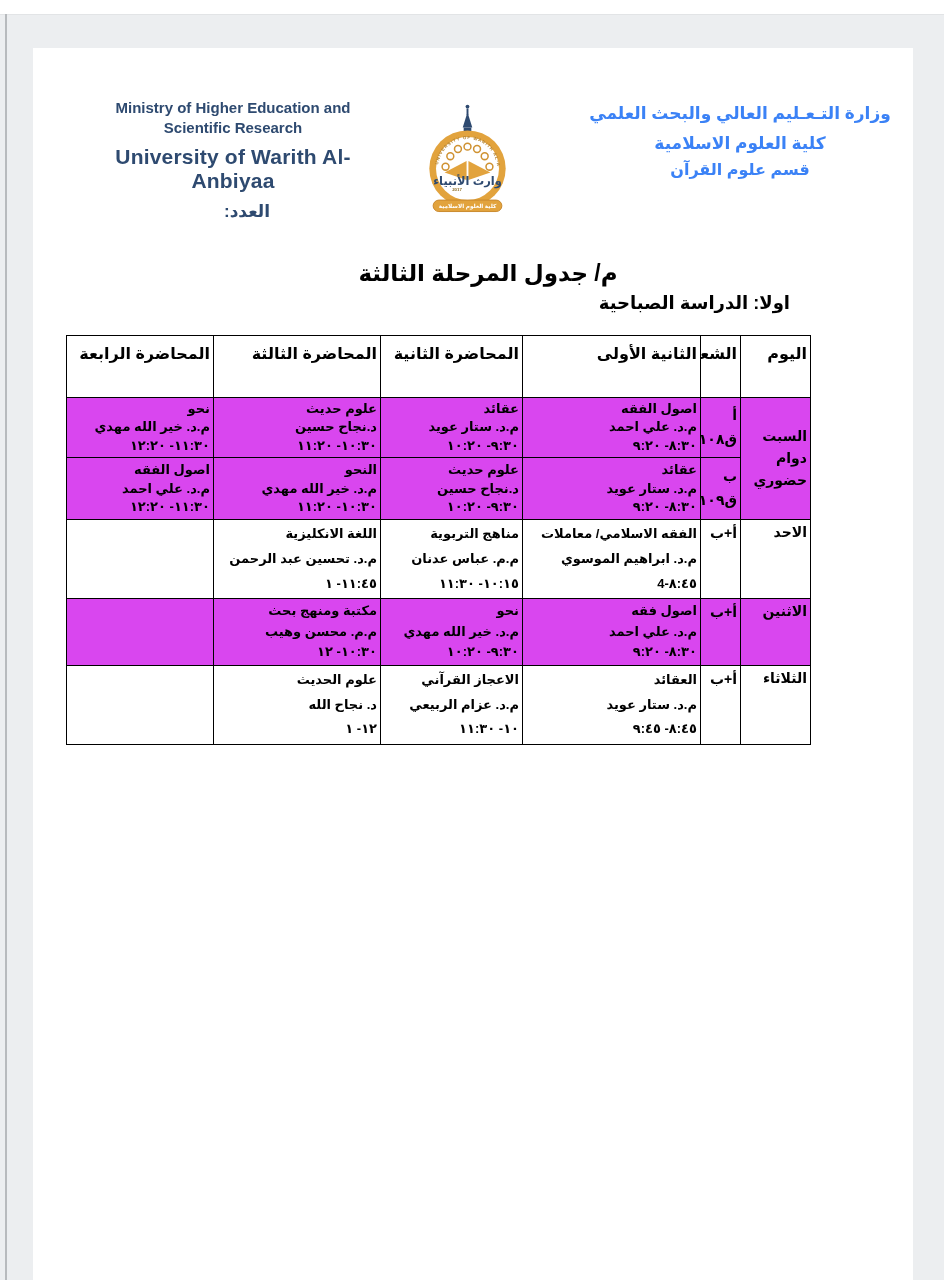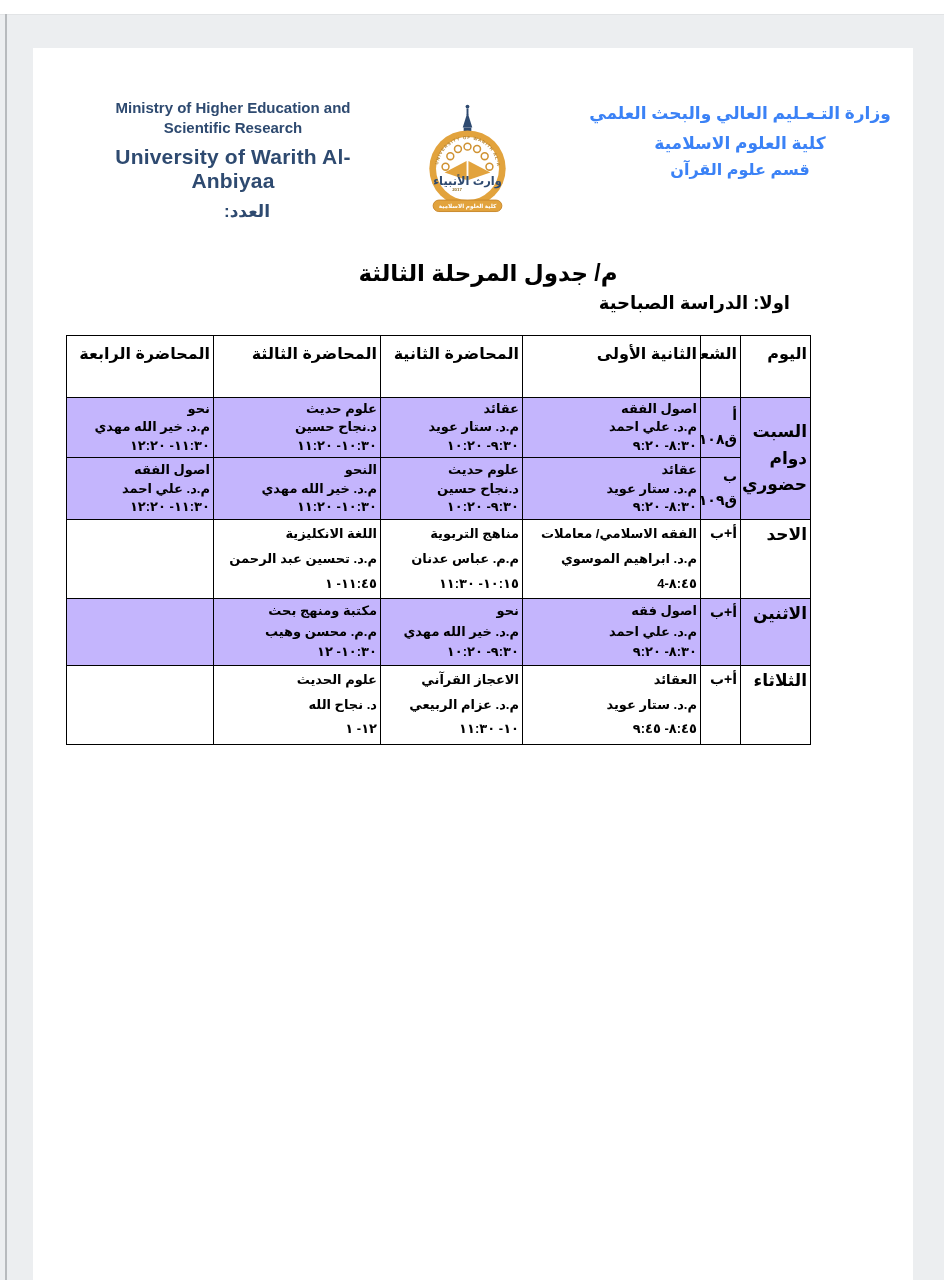--- a/index.html
+++ b/index.html
@@ -48,22 +48,22 @@
   table.sched{
     position:absolute;left:33px;top:287px;width:744px;
     border-collapse:collapse;direction:rtl;table-layout:fixed;
     border:1.5px solid #000;
   }
   table.sched td,table.sched th{
     border:1px solid #000;padding:2px 3px;text-align:right;
     font-weight:700;overflow:hidden;
   }
   table.sched th{font-size:16px;vertical-align:top;padding-top:8px;background:#fff;}
-  .shaded{background:#c4b5fd;}
-  .day-cell{font-size:17px;line-height:1.55;}
+  .shaded{background:#d946ef;}
+  .day-cell{font-size:14px;line-height:1.55;}
   .sec-cell{font-size:14px;line-height:1.7;}
   .lec{font-size:13px;}
   tr.compact .lec{line-height:1.42;}
   tr.medium  .lec{line-height:1.58;}
   tr.spaced  .lec{line-height:1.9;}
   tr.toprow td{vertical-align:top;}
   .lec div{white-space:nowrap;}
 </style>
 </head>
 <body>

